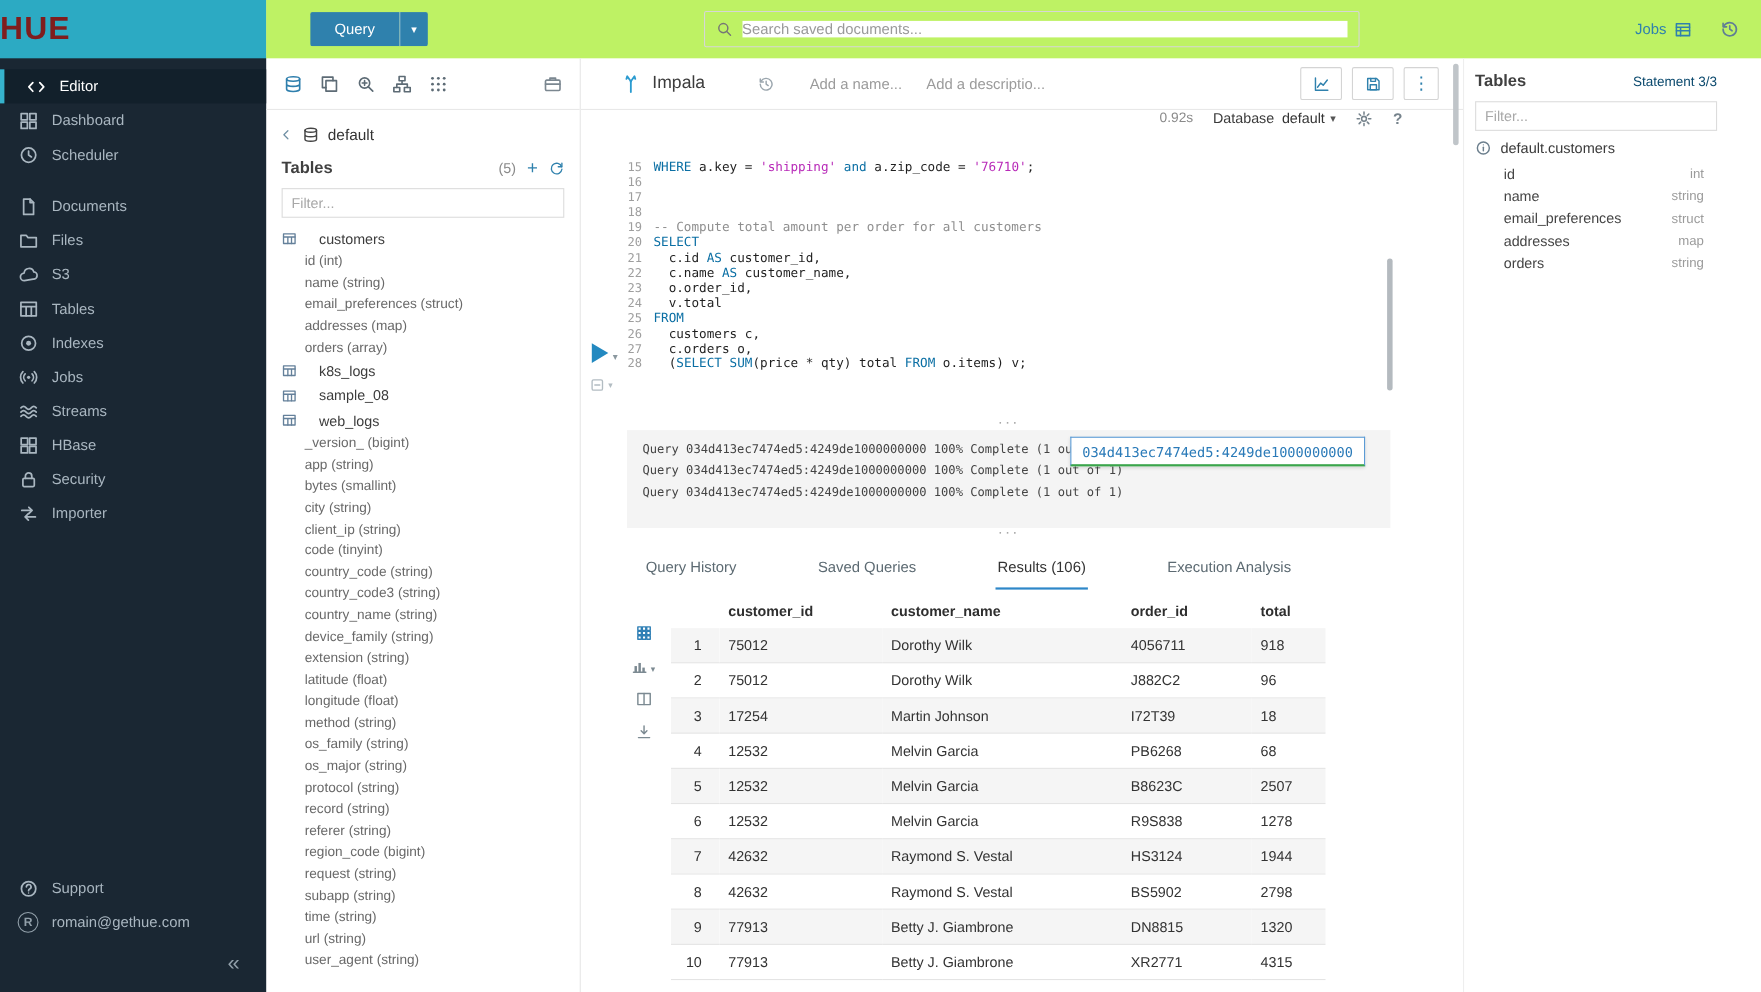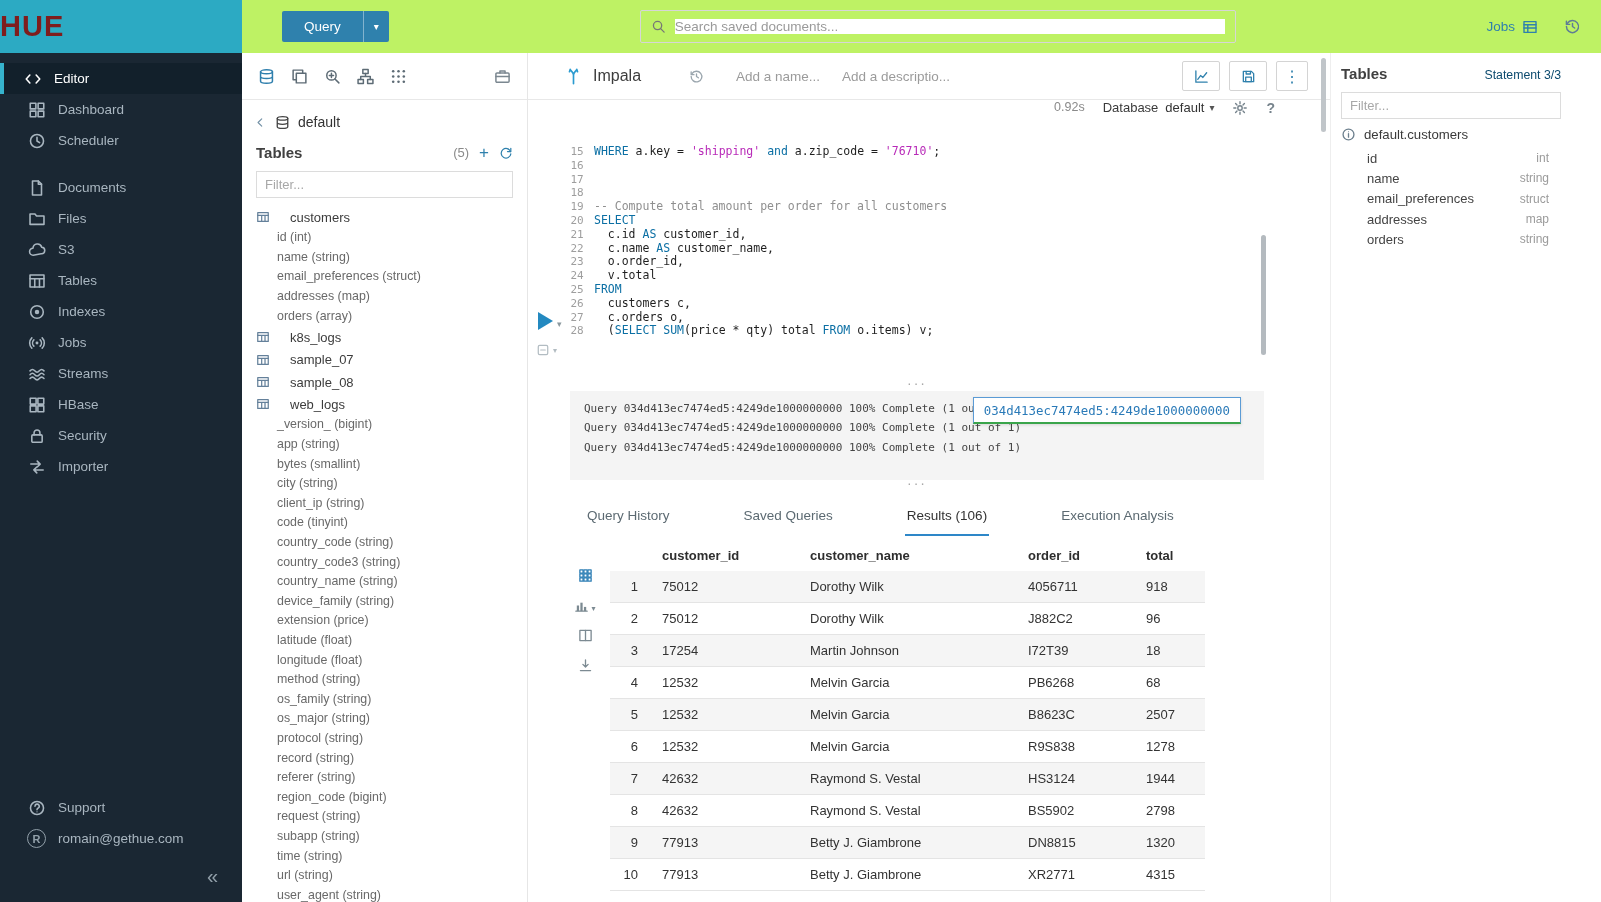--- a/index.html
+++ b/index.html
@@ -13,21 +13,21 @@
   button{background:none;border:none;padding:0;font-family:inherit;cursor:pointer}
   input{font-family:inherit}
   span.icon{display:inline-block;flex-shrink:0}
   .icon svg{width:100%;height:100%;display:block}
   .app{display:flex;width:100%;height:100%}
 
   
   .sidebar{width:242px;background:var(--nav-bg);display:flex;flex-direction:column;flex-shrink:0}
   .logo{height:53px;background:var(--brand-cyan);color:#7f1d1d;display:flex;align-items:center;justify-content:flex-start;font-size:29px;font-weight:bold;letter-spacing:1px;cursor:pointer}
   .nav{padding-top:10px}
-  .nav-item{height:31px;display:flex;align-items:center;gap:12px;padding-left:28px;color:#a9b6c0;font-size:13.5px;cursor:pointer;white-space:nowrap}
+  .nav-item{height:31px;display:flex;align-items:center;gap:12px;padding-left:17px;color:#a9b6c0;font-size:13.5px;cursor:pointer;white-space:nowrap}
   .nav-item .icon{width:18px;height:18px}
   .nav-item.gap{margin-top:16px}
   .nav-item.active{background:#12202b;border-left:4px solid var(--nav-active-accent);padding-left:20px;color:#fff}
   .nav-footer{margin-top:auto}
   .avatar{width:19px;height:19px;border:1.5px solid #92a0aa;border-radius:50%;display:flex;align-items:center;justify-content:center;font-size:11px;font-weight:bold;color:#92a0aa;flex-shrink:0;margin-left:-1px}
   .collapse-row{text-align:right;padding:12px 24px 16px;color:#92a0aa;font-size:20px;line-height:1;cursor:pointer}
 
   
   .main-col{flex:1;display:flex;flex-direction:column;min-width:0}
   .topbar{height:53px;display:flex;align-items:center;padding:0 20px 0 40px;background:#bef264;flex-shrink:0}
@@ -443,29 +443,20 @@
               </span>
               <span>k8s_logs</span>
             </div>
             <div class="tree-table">
               <span class="icon">
                 <svg viewBox="0 0 16 16" fill="none" stroke="currentColor" stroke-width="1.4" stroke-linecap="round" stroke-linejoin="round">
                   <rect x="2" y="3" width="12" height="10"></rect>
                   <path d="M2 6.2h12M6.5 6.2V13M10.3 6.2V13"></path>
                 </svg>
               </span>
-              <span>sample_07</span>
-            </div>
-            <div class="tree-table">
-              <span class="icon">
-                <svg viewBox="0 0 16 16" fill="none" stroke="currentColor" stroke-width="1.4" stroke-linecap="round" stroke-linejoin="round">
-                  <rect x="2" y="3" width="12" height="10"></rect>
-                  <path d="M2 6.2h12M6.5 6.2V13M10.3 6.2V13"></path>
-                </svg>
-              </span>
               <span>sample_08</span>
             </div>
             <div class="tree-table">
               <span class="icon">
                 <svg viewBox="0 0 16 16" fill="none" stroke="currentColor" stroke-width="1.4" stroke-linecap="round" stroke-linejoin="round">
                   <rect x="2" y="3" width="12" height="10"></rect>
                   <path d="M2 6.2h12M6.5 6.2V13M10.3 6.2V13"></path>
                 </svg>
               </span>
               <span>web_logs</span>
@@ -473,21 +464,21 @@
             <div class="tree-col">_version_ (bigint)</div>
             <div class="tree-col">app (string)</div>
             <div class="tree-col">bytes (smallint)</div>
             <div class="tree-col">city (string)</div>
             <div class="tree-col">client_ip (string)</div>
             <div class="tree-col">code (tinyint)</div>
             <div class="tree-col">country_code (string)</div>
             <div class="tree-col">country_code3 (string)</div>
             <div class="tree-col">country_name (string)</div>
             <div class="tree-col">device_family (string)</div>
-            <div class="tree-col">extension (price)</div>
+            <div class="tree-col">extension (string)</div>
             <div class="tree-col">latitude (float)</div>
             <div class="tree-col">longitude (float)</div>
             <div class="tree-col">method (string)</div>
             <div class="tree-col">os_family (string)</div>
             <div class="tree-col">os_major (string)</div>
             <div class="tree-col">protocol (string)</div>
             <div class="tree-col">record (string)</div>
             <div class="tree-col">referer (string)</div>
             <div class="tree-col">region_code (bigint)</div>
             <div class="tree-col">request (string)</div>

